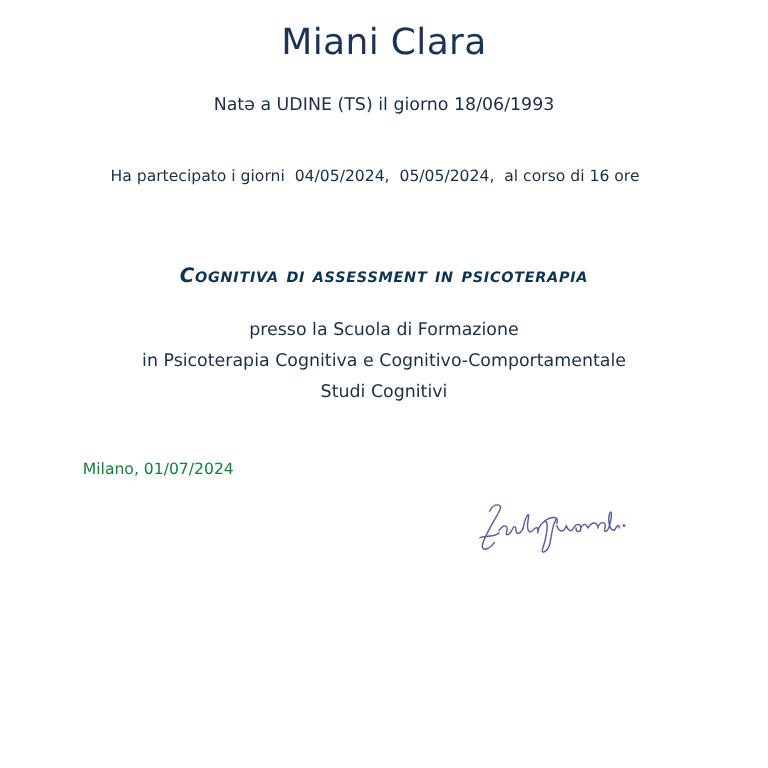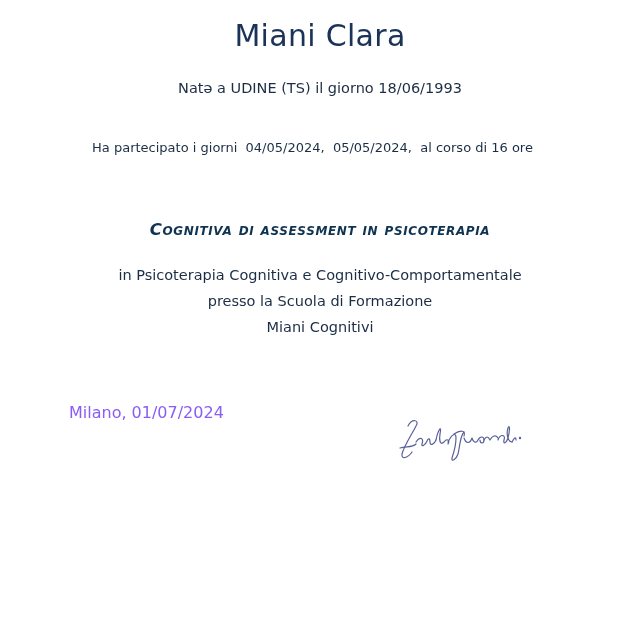--- a/index.html
+++ b/index.html
@@ -55,25 +55,25 @@
       line-height: 24px;
     }
     .school {
       top: 262px;
       font-size: 14.5px;
       line-height: 26px;
       color: #1c2e45;
     }
     .school div { height: 26px; }
     .place-date {
-      top: 403px;
+      top: 382px;
       left: 69px;
-      font-size: 16px;
+      font-size: 13px;
       line-height: 20px;
-      color: #8b5cf6;
+      color: #15803d;
     }
     .signature {
       top: 412px;
       left: 394px;
       width: 132px;
       height: 52px;
     }
   </style>
 </head>
 <body>
@@ -82,23 +82,23 @@
 
   <div class="abs center name">Miani Clara</div>
 
   <div class="abs center born">Natə a UDINE (TS) il giorno 18/06/1993</div>
 
   <div class="abs participation">Ha partecipato i giorni  04/05/2024,  05/05/2024,  al corso di 16 ore</div>
 
   <div class="abs center course">Cognitiva di assessment in psicoterapia</div>
 
   <div class="abs center school">
+    <div>presso la Scuola di Formazione</div>
     <div>in Psicoterapia Cognitiva e Cognitivo-Comportamentale</div>
-    <div>presso la Scuola di Formazione</div>
-    <div>Miani Cognitivi</div>
+    <div>Studi Cognitivi</div>
   </div>
 
   <div class="abs place-date">Milano, 01/07/2024</div>
 
   <div class="abs signature">
     <svg width="132" height="52" viewBox="0 0 132 52">
       <g fill="none" stroke="#5a5f9a" stroke-width="1.2" stroke-linecap="round" stroke-linejoin="round">
 
         <path d="M14 14 C18 6, 26 8, 22 14 C18 22, 10 34, 8 42 C7 48, 14 46, 18 40"></path>
         <path d="M6 36 C12 34, 18 36, 22 32"></path>

